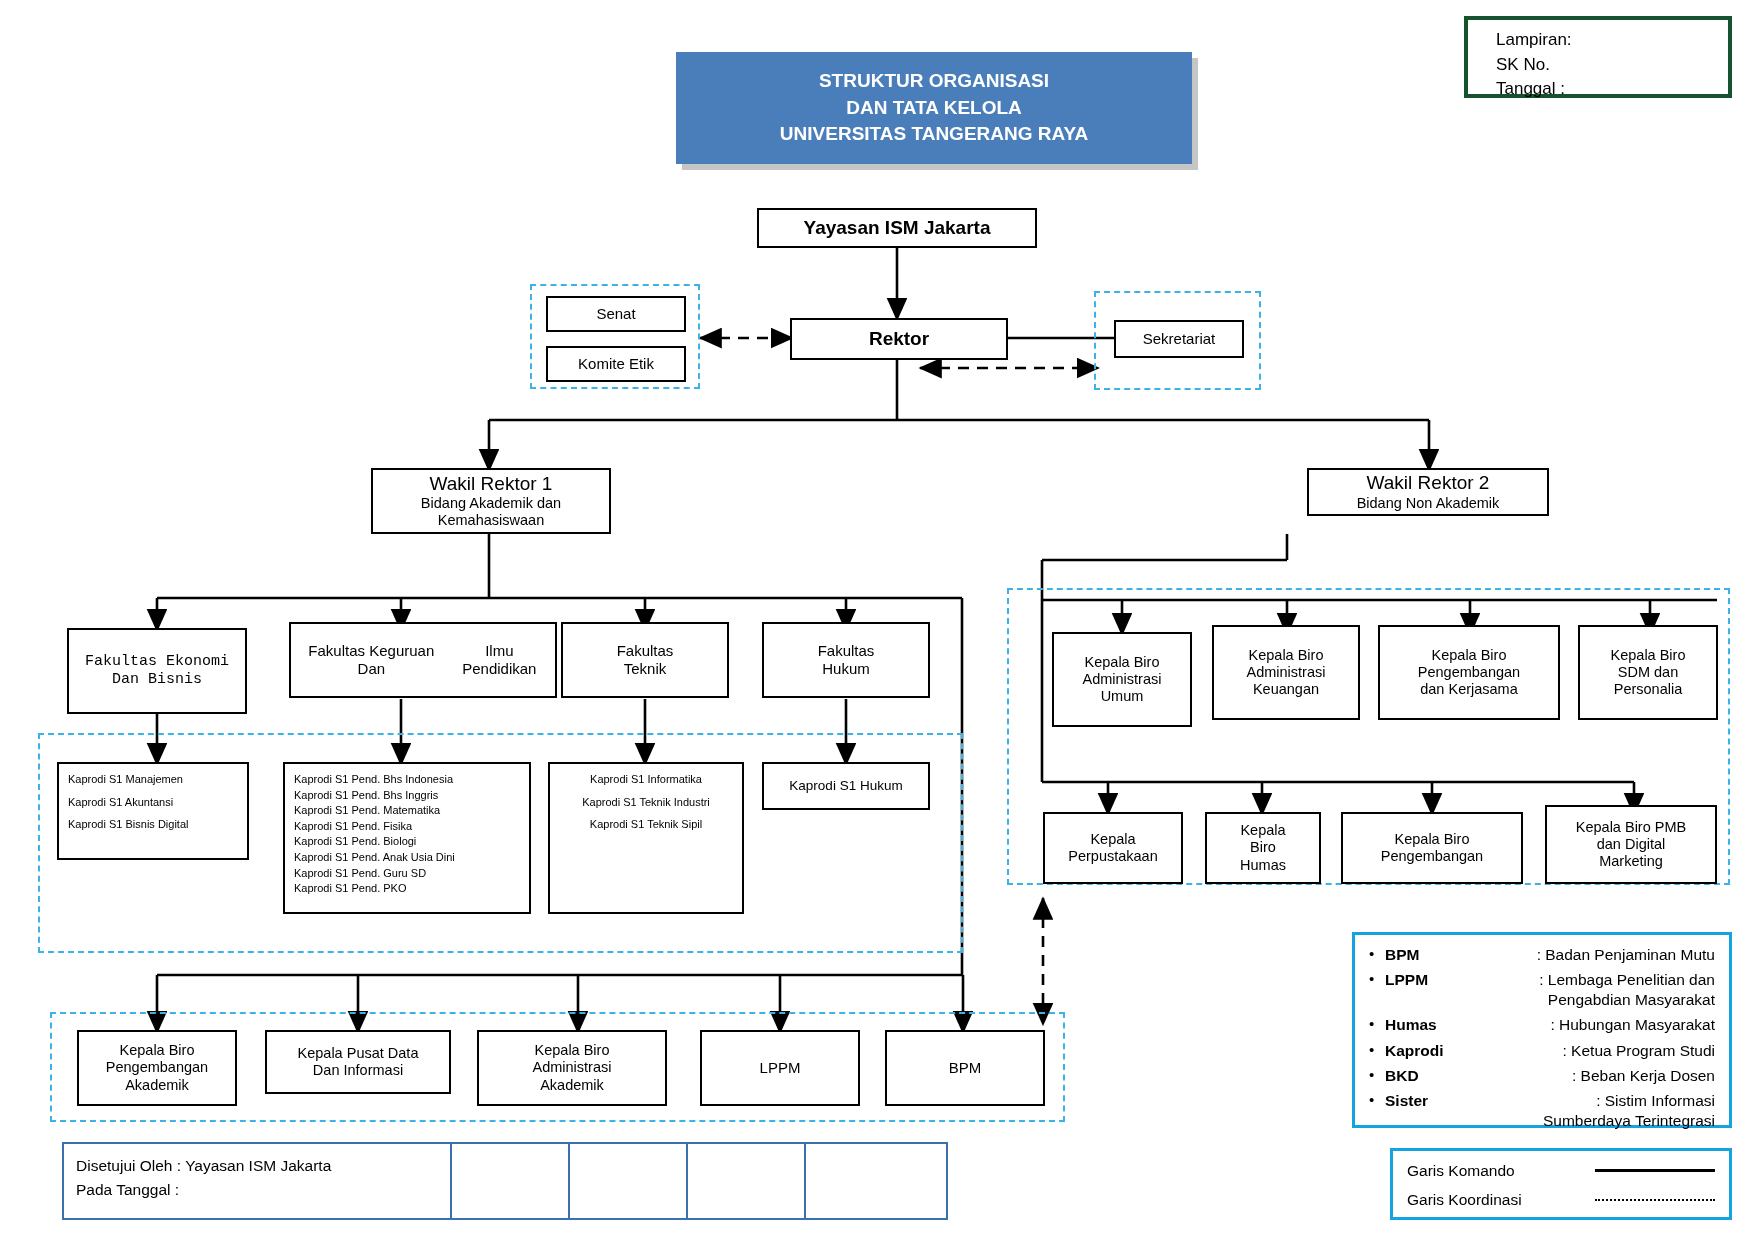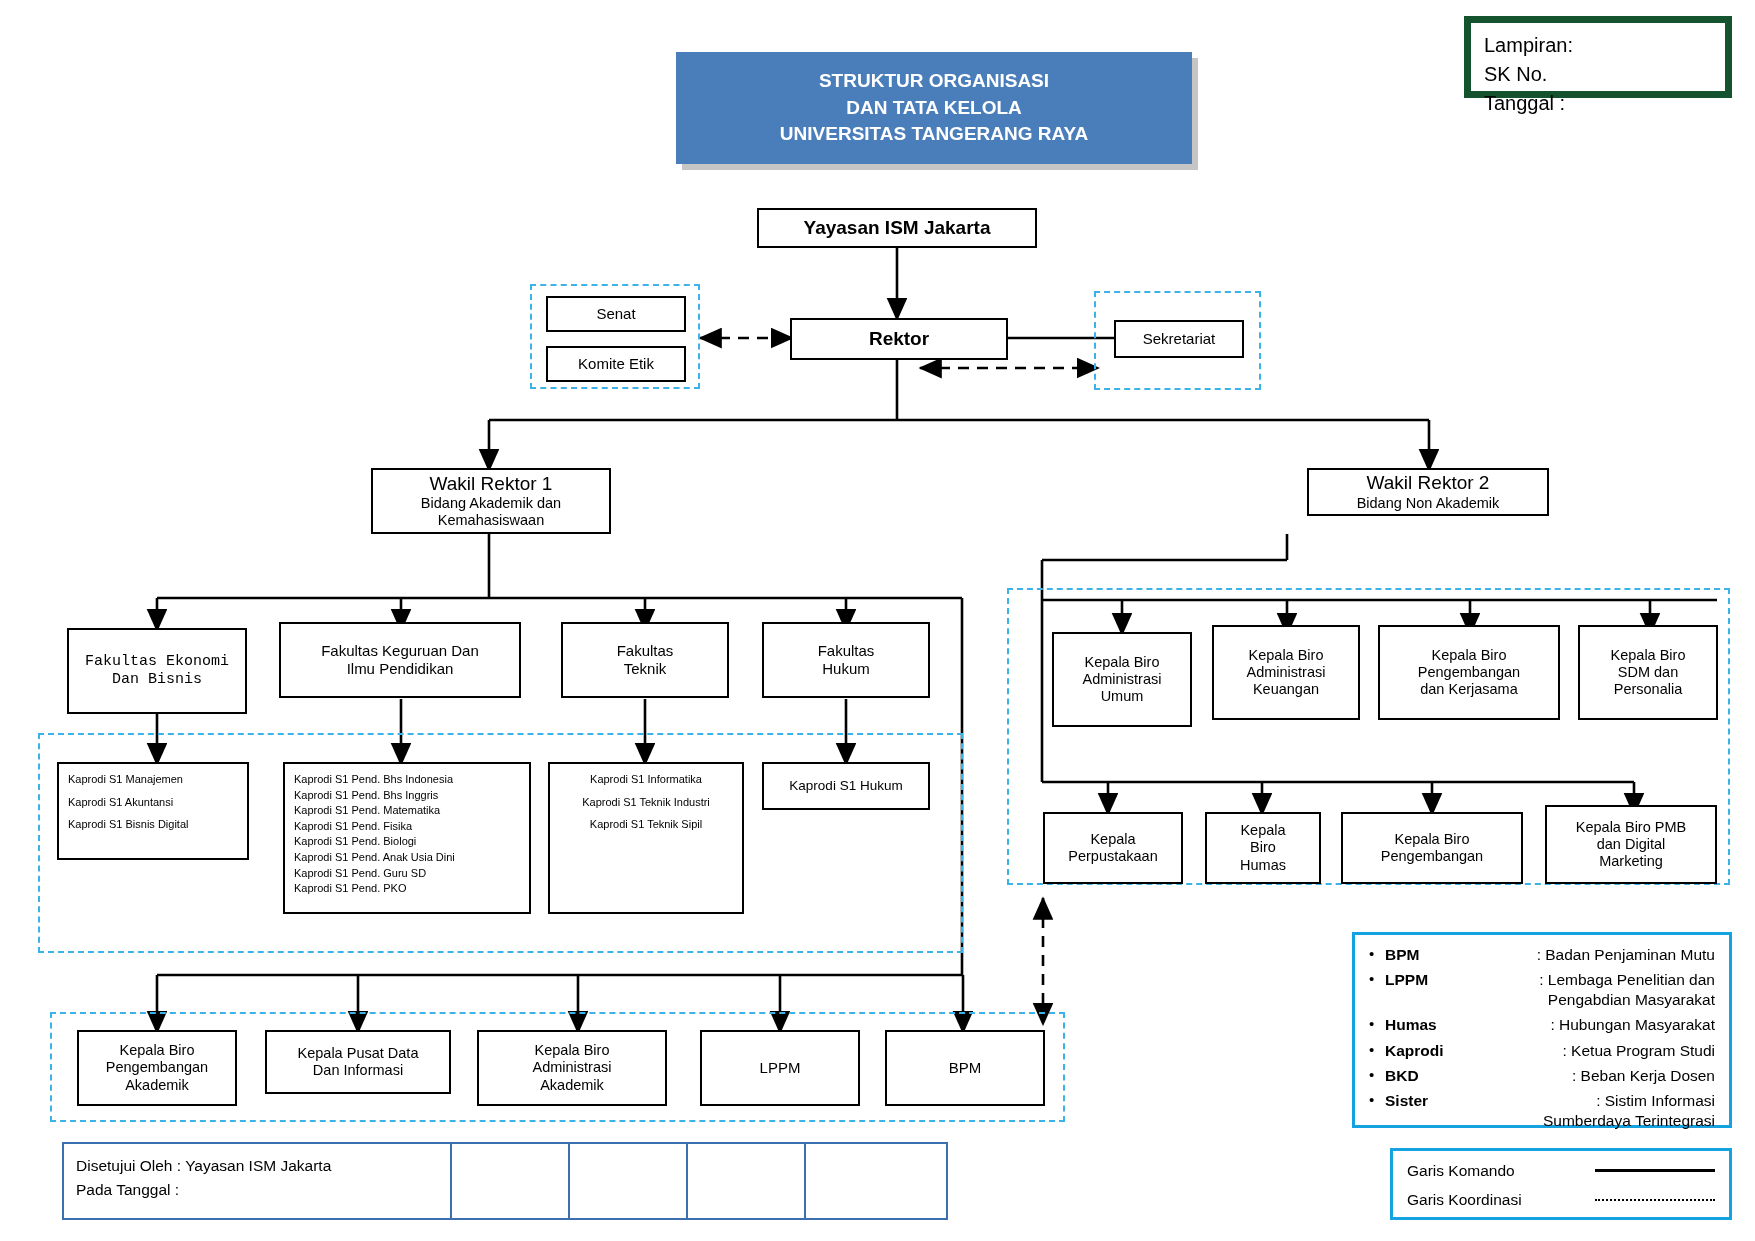--- a/index.html
+++ b/index.html
@@ -16,22 +16,22 @@
   .listbox div{white-space:nowrap;}
   .listbox.sp div{margin-bottom:7px;}
 
   .dashgroup{position:absolute;box-sizing:border-box;border:2.5px dashed #3BB3E6;background:transparent;}
 
   .titlebanner{position:absolute;box-sizing:border-box;background:#4a7ebb;color:#fff;
       font-weight:bold;font-size:19px;line-height:1.42;text-align:center;
       display:flex;flex-direction:column;align-items:center;justify-content:center;
       border:1px solid #4a7ebb;box-shadow:6px 6px 0 rgba(150,150,150,0.55);}
 
-  .plainbox{position:absolute;box-sizing:border-box;border:7px solid #14532d;background:#fff;
-      font-size:20px;color:#000;padding:8px 13px;line-height:1.45;}
+  .plainbox{position:absolute;box-sizing:border-box;border:4px solid #14532d;background:#fff;
+      font-size:17px;color:#000;padding:8px 28px;line-height:1.45;}
 
   .legendbox{position:absolute;box-sizing:border-box;border:3px solid #14A3E0;background:#fff;
       padding:10px 14px 12px 14px;}
   .legrow{display:flex;align-items:flex-start;font-size:15.5px;line-height:1.25;margin-bottom:6px;}
   .legbullet{width:16px;flex:0 0 16px;font-size:15px;line-height:1.25;}
   .legabbr{width:92px;flex:0 0 92px;font-weight:bold;}
   .legdef{flex:1 1 auto;white-space:pre-line;text-align:right;}
 
   .garisbox{position:absolute;box-sizing:border-box;border:3px solid #14A3E0;background:#fff;
       padding:8px 14px;font-size:15.5px;line-height:1.5;}
@@ -158,21 +158,21 @@
 
   <div class="box" style="left:1307px;top:468px;width:242px;height:48px;flex-direction:column;">
     <div class="bold" style="font-size:19px;">Wakil Rektor 2</div>
     <div style="font-size:14.5px;">Bidang Non Akademik</div>
   </div>
 
   <div class="box" style="left:67px;top:628px;width:180px;height:86px;flex-direction:column;font-family:Liberation Mono, monospace;">
     <div>Fakultas Ekonomi</div>
     <div>Dan Bisnis</div>
   </div>
-  <div class="box" style="left:279px;top:622px;width:242px;height:76px;flex-direction:column;">
+  <div class="box" style="left:289px;top:622px;width:268px;height:76px;flex-direction:row;">
     <div>Fakultas Keguruan Dan</div>
     <div>Ilmu Pendidikan</div>
   </div>
   <div class="box" style="left:561px;top:622px;width:168px;height:76px;flex-direction:column;">
     <div>Fakultas</div>
     <div>Teknik</div>
   </div>
   <div class="box" style="left:762px;top:622px;width:168px;height:76px;flex-direction:column;">
     <div>Fakultas</div>
     <div>Hukum</div>

